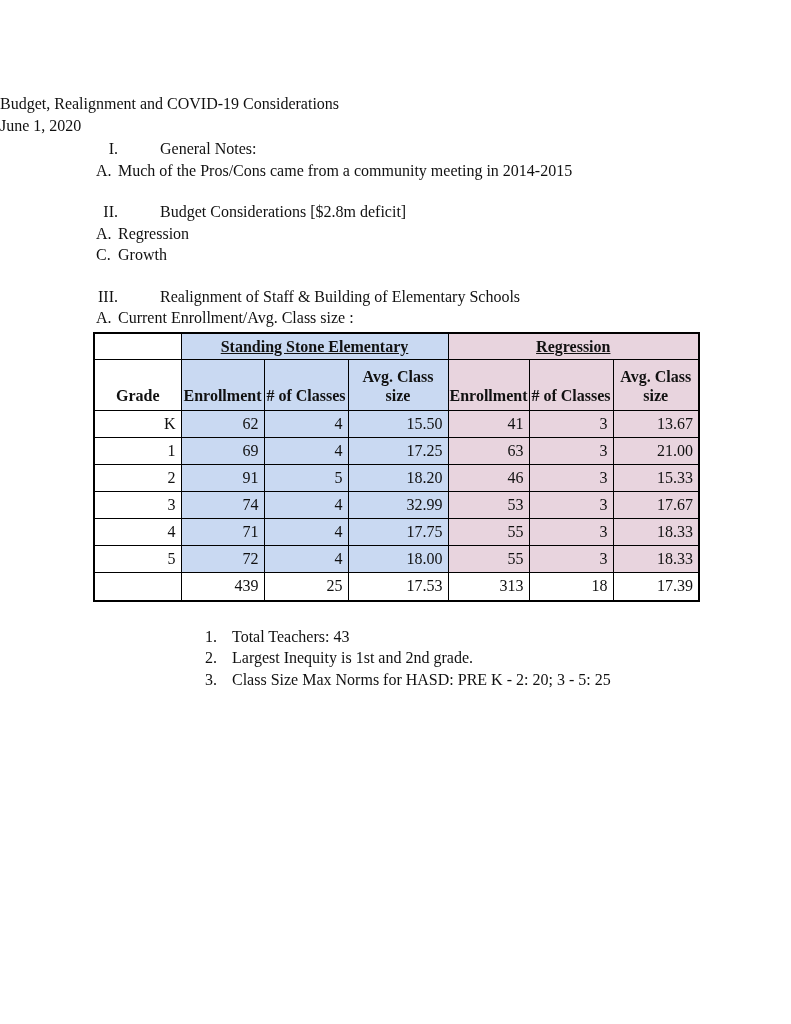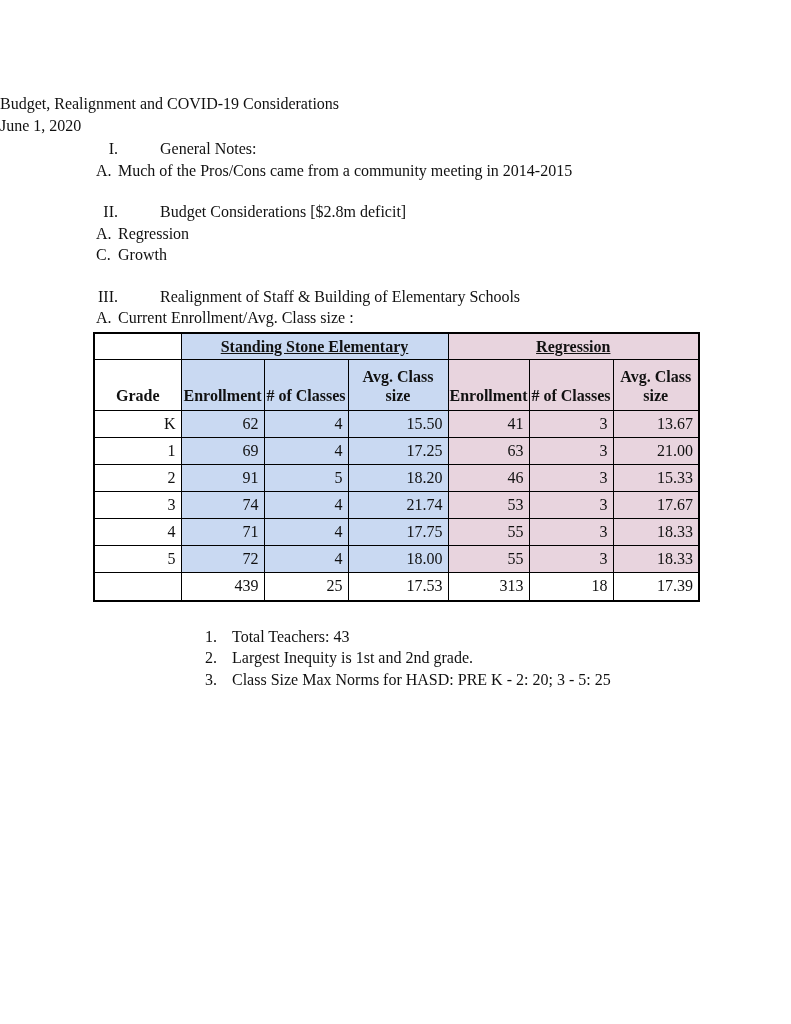--- a/index.html
+++ b/index.html
@@ -165,21 +165,21 @@
         <td class="sse">5</td>
         <td class="sse">18.20</td>
         <td class="ss group-start">46</td>
         <td class="ss">3</td>
         <td class="ss">15.33</td>
       </tr>
       <tr class="r-data">
         <td>3</td>
         <td class="sse">74</td>
         <td class="sse">4</td>
-        <td class="sse">21.74</td>
+        <td class="sse">32.99</td>
         <td class="ss group-start">53</td>
         <td class="ss">3</td>
         <td class="ss">17.67</td>
       </tr>
       <tr class="r-data">
         <td>4</td>
         <td class="sse">71</td>
         <td class="sse">4</td>
         <td class="sse">17.75</td>
         <td class="ss group-start">55</td>

